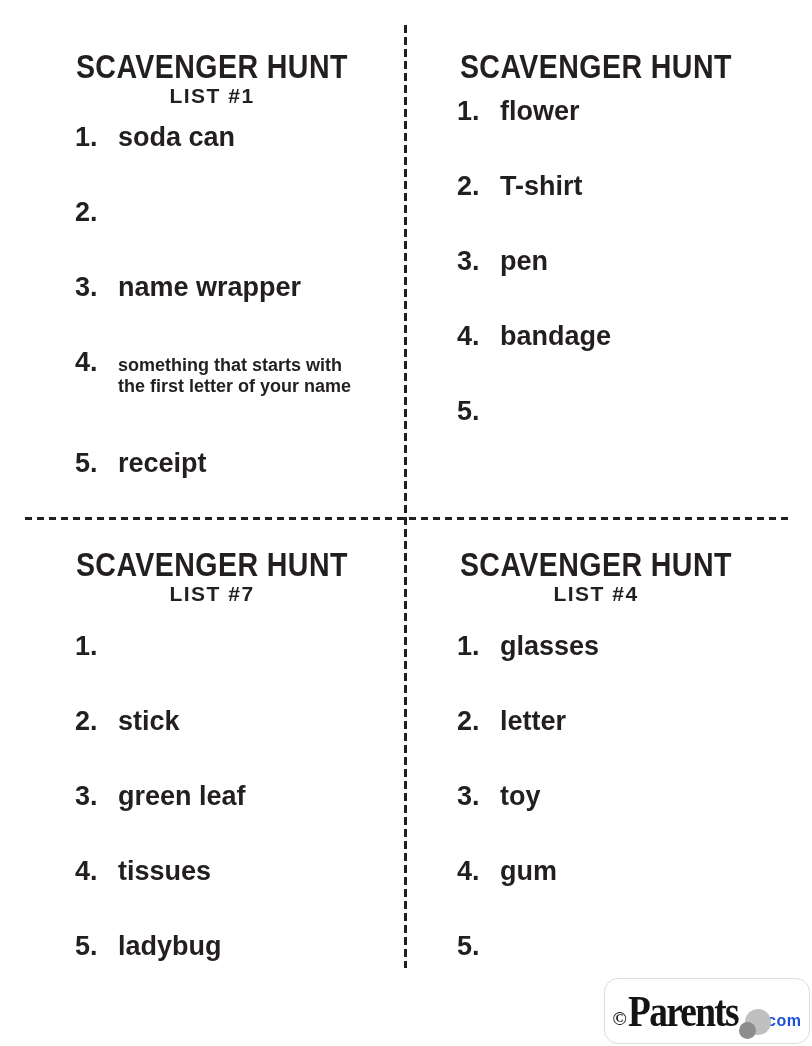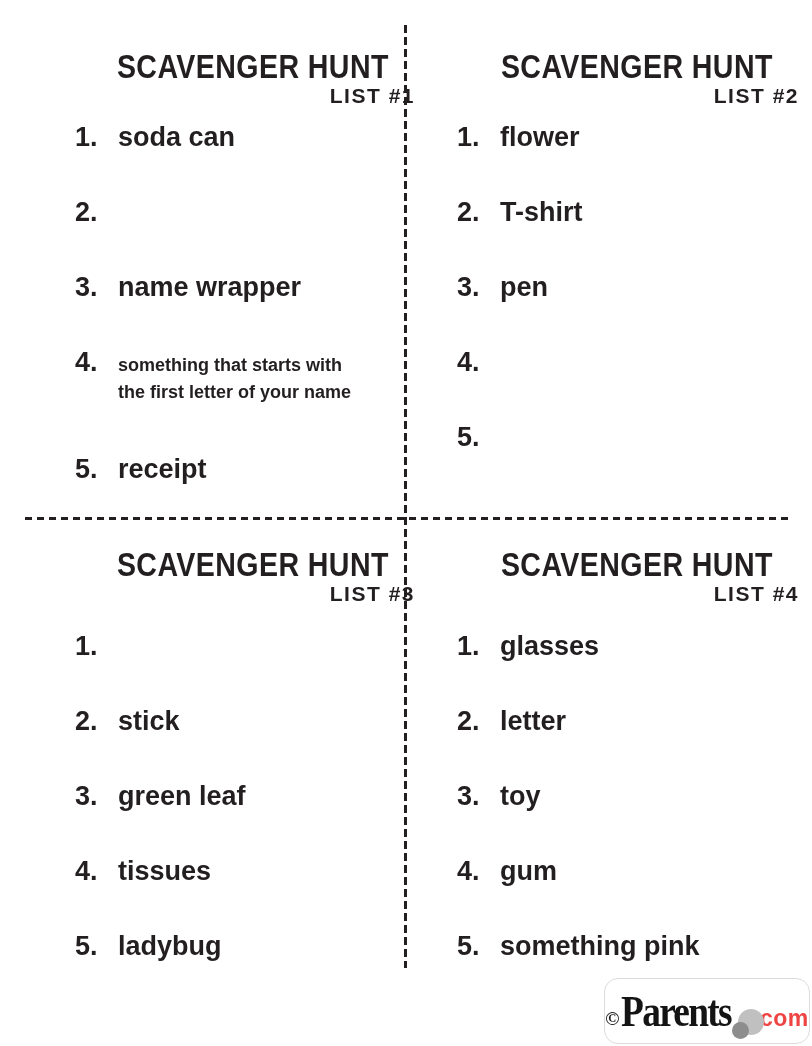--- a/index.html
+++ b/index.html
@@ -27,21 +27,21 @@
     background-image: repeating-linear-gradient(to right, #231f20 0 7px, transparent 7px 12px);
   }
 
   
   .quad { position: absolute; width: 406px; }
   #q1 { left: 0;     top: 0;     height: 518px; }
   #q2 { left: 406px; top: 0;     height: 518px; }
   #q3 { left: 0;     top: 518px; height: 528px; }
   #q4 { left: 406px; top: 518px; height: 528px; }
 
-  .header { text-align: right; }
+  .header { text-align: center; }
   .q-top .header    { margin-top: 50px; }
   .q-bottom .header { margin-top: 30px; }
   .q-left .header   { transform: translateX(9px); }
   .q-right .header  { transform: translateX(-13px); }
 
   .title {
     font-size: 34px; line-height: 32px; font-weight: bold;
     display: inline-block; transform: scaleX(0.84); transform-origin: center;
     white-space: nowrap; letter-spacing: 0.5px;
   }
@@ -58,21 +58,21 @@
 
   .item {
     display: flex; align-items: baseline;
     font-size: 27px; line-height: 32px; font-weight: bold;
     margin-bottom: 43px; white-space: nowrap;
   }
   .item .num { width: 43px; flex: none; }
   .item.small { margin-bottom: 50px; }
   .item.small .txt .line {
     display: block;
-    font-size: 18px; line-height: 21px; font-weight: bold; margin-top: 6px;
+    font-size: 18px; line-height: 21px; font-weight: bold;
   }
 
   
   .logo-box {
     position: absolute; right: 2px; bottom: 2px;
     width: 206px; height: 66px;
     border: 1px solid #dcdcdc; border-radius: 14px;
     background: #ffffff;
     display: flex; align-items: center; justify-content: center;
   }
@@ -95,21 +95,21 @@
   }
   .brand-dot .light-circle {
     position: absolute; right: 0; top: 0;
     width: 26px; height: 26px; border-radius: 50%; background: #c0c0c0;
   }
   .brand-dot .dark-circle {
     position: absolute; left: 0; bottom: 0;
     width: 17px; height: 17px; border-radius: 50%; background: #8d8d8d;
   }
   .domain-suffix {
-    font-size: 23px; font-weight: bold; color: #ef4444; letter-spacing: 0.5px;
+    font-size: 16px; font-weight: bold; color: #1d4ed8; letter-spacing: 0.5px;
   }
 </style>
 </head>
 <body>
 
 <div class="sheet">
 
   <div class="v-divider"></div>
   <div class="h-divider"></div>
 
@@ -140,48 +140,48 @@
       <li class="item">
         <span class="num">5.</span>
         <span class="txt">receipt</span>
       </li>
     </ol>
   </section>
 
   <section class="quad q-top q-right" id="q2">
     <div class="header">
       <div class="title">SCAVENGER HUNT</div>
-      <div class="subtitle">LIST #2</div>
     </div>
     <ol class="items">
       <li class="item">
         <span class="num">1.</span>
         <span class="txt">flower</span>
       </li>
       <li class="item">
         <span class="num">2.</span>
         <span class="txt">T-shirt</span>
       </li>
       <li class="item">
         <span class="num">3.</span>
         <span class="txt">pen</span>
       </li>
       <li class="item">
         <span class="num">4.</span>
+        <span class="txt">bandage</span>
       </li>
       <li class="item">
         <span class="num">5.</span>
       </li>
     </ol>
   </section>
 
   <section class="quad q-bottom q-left" id="q3">
     <div class="header">
       <div class="title">SCAVENGER HUNT</div>
-      <div class="subtitle">LIST #3</div>
+      <div class="subtitle">LIST #7</div>
     </div>
     <ol class="items">
       <li class="item">
         <span class="num">1.</span>
       </li>
       <li class="item">
         <span class="num">2.</span>
         <span class="txt">stick</span>
       </li>
       <li class="item">
@@ -216,21 +216,20 @@
       <li class="item">
         <span class="num">3.</span>
         <span class="txt">toy</span>
       </li>
       <li class="item">
         <span class="num">4.</span>
         <span class="txt">gum</span>
       </li>
       <li class="item">
         <span class="num">5.</span>
-        <span class="txt">something pink</span>
       </li>
     </ol>
   </section>
 
   <div class="logo-box">
     <div class="logo-line">
       <span class="copyright">©</span>
       <span class="brand">Parents</span>
       <span class="brand-dot">
         <span class="light-circle"></span>

